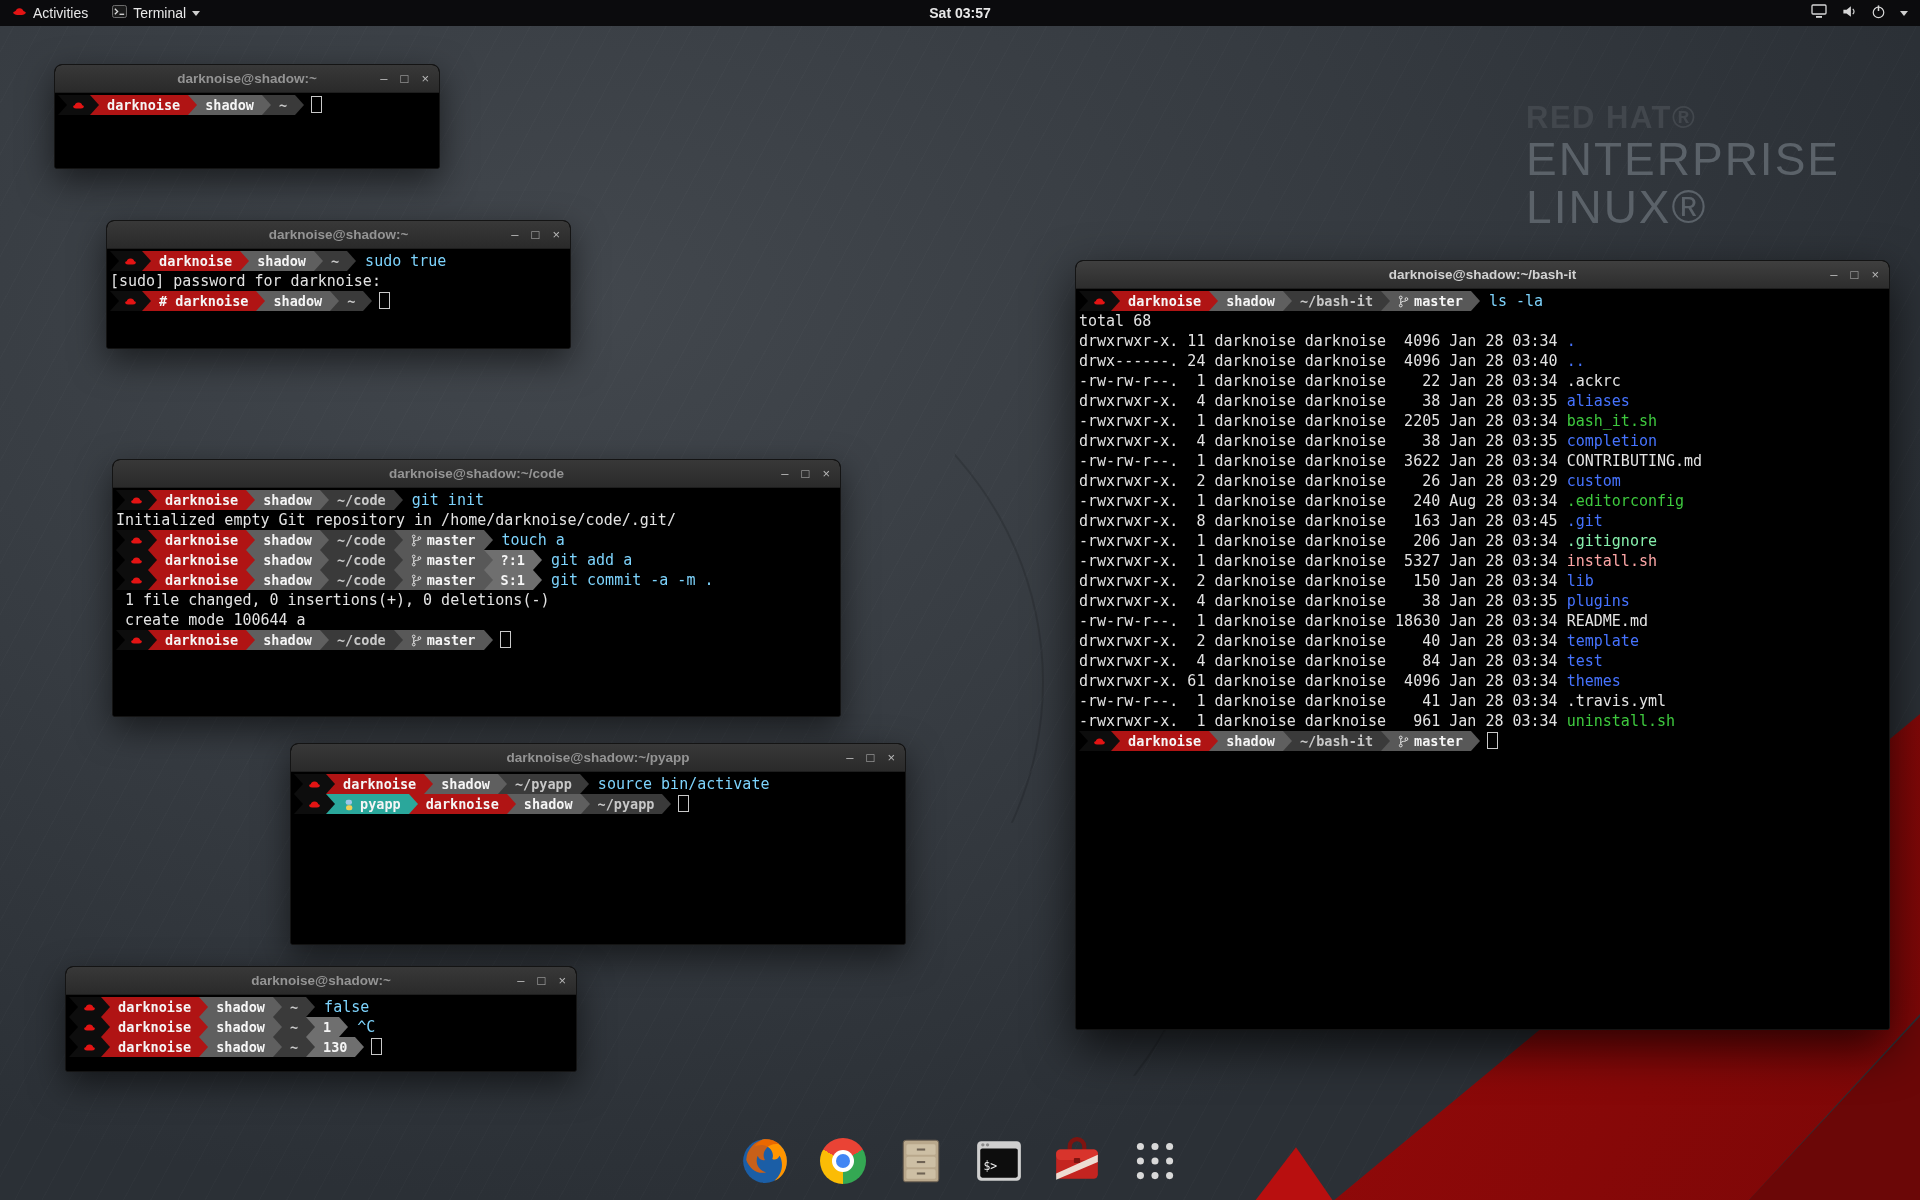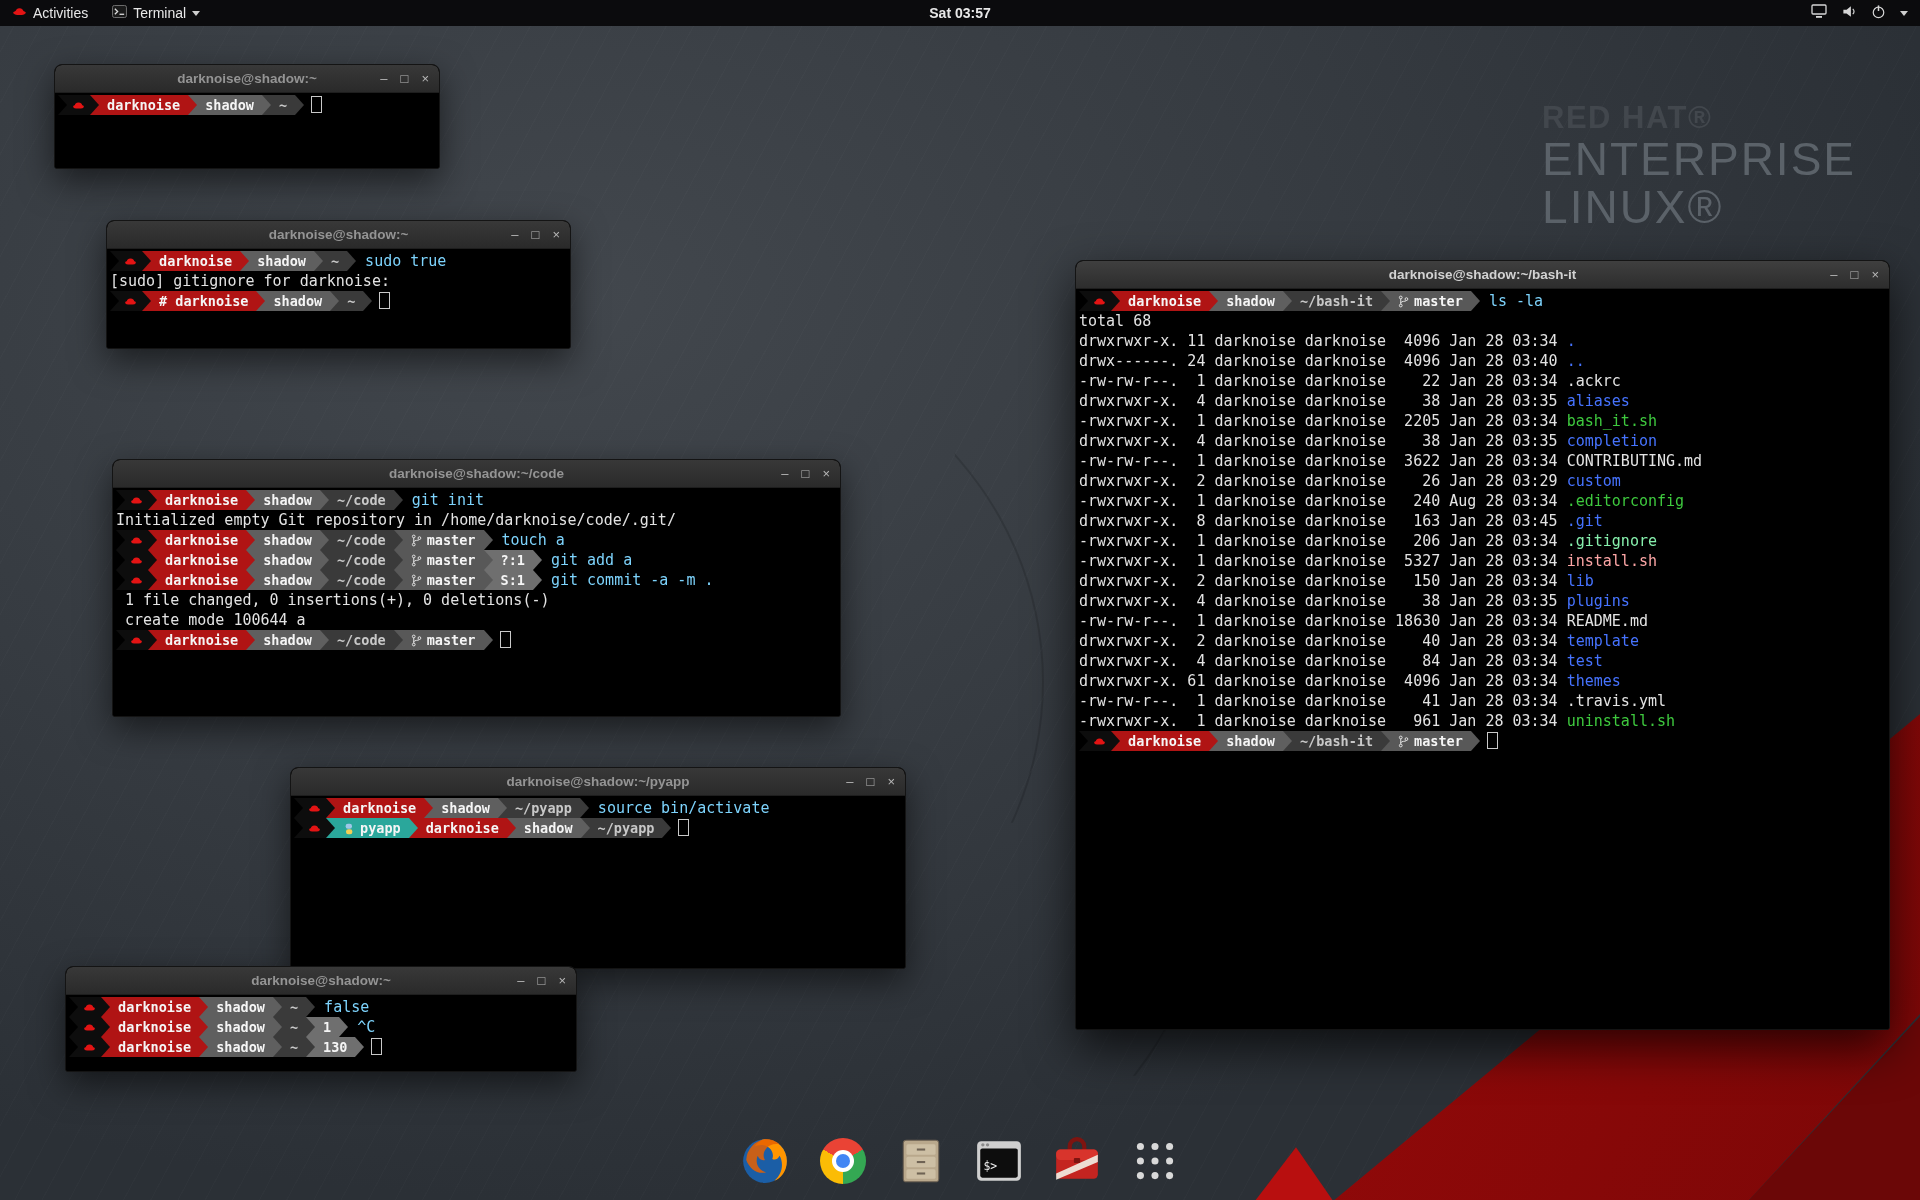--- a/index.html
+++ b/index.html
@@ -11,21 +11,21 @@
       radial-gradient(1400px 900px at 30% 25%, #42474d 0%, #363b41 55%, #2b3036 100%);}
   .red-band{position:absolute;inset:0;z-index:1;pointer-events:none;}
   #red-band-main{background:linear-gradient(115deg,#d61212 0%,#a60b0b 45%,#7c0707 100%);
     clip-path:polygon(100% 59.5%, 100% 84.5%, 91.1% 100%, 69.5% 100%);}
   #red-band-corner{background:#6b0707;clip-path:polygon(100% 84.7%, 100% 100%, 91.1% 100%);}
   #red-band-sliver{background:#b80f0f;clip-path:polygon(65.4% 100%, 69.4% 100%, 67.5% 95.6%);}
   .bg-arc{position:absolute;border-radius:50%;border:2px solid rgba(0,0,0,.14);z-index:1;pointer-events:none;}
   #arc1{left:460px;top:400px;width:760px;height:820px;clip-path:inset(0 0 18% 82%);}
   #arc2{left:300px;top:330px;width:740px;height:700px;clip-path:inset(2% 0 30% 88%);}
   
-  #branding{position:absolute;right:64px;top:100px;z-index:2;user-select:none;}
+  #branding{position:absolute;right:80px;top:100px;z-index:2;user-select:none;}
   #branding .rh{font-size:31px;font-weight:bold;letter-spacing:1.5px;color:#42474d;}
   #branding .ent{font-size:46px;font-weight:300;letter-spacing:2px;color:#5b6269;line-height:1.04;}
   
   #topbar{position:absolute;top:0;left:0;right:0;height:26px;background:#0b0b0d;z-index:100;
     display:flex;align-items:center;color:#e8e8e8;font-size:14px;}
   .tb-item{display:flex;align-items:center;gap:6px;padding:0 12px;height:100%;cursor:default;}
   #tb-clock{position:absolute;left:50%;transform:translateX(-50%);font-weight:bold;}
   #tb-right{margin-left:auto;display:flex;align-items:center;gap:14px;padding-right:12px;height:100%;}
   .chev{width:0;height:0;border-left:4px solid transparent;border-right:4px solid transparent;border-top:5px solid #cfcfcf;}
   
@@ -46,21 +46,21 @@
   .seg svg{vertical-align:-2px;margin-right:5px;}
   .seg.chip svg{margin-right:0;}
   .arr{display:inline-block;vertical-align:top;width:0;height:0;
     border-top:10px solid transparent;border-bottom:10px solid transparent;border-left:9px solid transparent;}
   .cmd{font-size:15px;color:#7dd3fc;}
   .cursor{display:inline-block;vertical-align:middle;width:9px;height:15px;border:1px solid #c9c9c9;margin-left:7px;margin-top:-3px;}
   
   #w1{left:54px;top:64px;width:384px;height:103px;}
   #w2{left:106px;top:220px;width:463px;height:127px;}
   #w3{left:112px;top:459px;width:727px;height:256px;}
-  #w4{left:290px;top:743px;width:614px;height:200px;margin-top:24px;}
+  #w4{left:290px;top:743px;width:614px;height:200px;}
   #w5{left:65px;top:966px;width:510px;height:104px;}
   #w6{left:1075px;top:260px;width:813px;height:768px;}
   
   #dock{position:absolute;left:50%;bottom:14px;transform:translateX(-50%);z-index:60;
     display:flex;gap:28px;align-items:center;}
   .dicon{width:50px;height:50px;position:relative;cursor:pointer;}
   .chrome-outer{width:46px;height:46px;margin:2px;border-radius:50%;position:relative;
     background:conic-gradient(from -60deg,#ea4335 0 120deg,#34a853 120deg 240deg,#fbbc05 240deg 360deg);}
   .chrome-inner{position:absolute;left:50%;top:50%;width:22px;height:22px;margin:-11px 0 0 -11px;border-radius:50%;background:#fff;}
   .chrome-inner::after{content:"";position:absolute;left:50%;top:50%;width:14px;height:14px;margin:-7px 0 0 -7px;border-radius:50%;background:#4285f4;}
@@ -150,21 +150,21 @@
       <span class="wbtn">–</span>
       <span class="wbtn">□</span>
       <span class="wbtn">×</span>
     </span>
   </div>
   <div class="tbody">
       <div class="tline"><span class="arr" style="border-left-color: rgb(0, 0, 0); background-color: rgb(13, 13, 13);"></span><span class="seg chip" style="background-color: rgb(13, 13, 13); color: rgb(245, 245, 245);"><svg width="13" height="13" viewBox="0 0 16 16">
             <path d="M3.4 9a4.6 4.6 0 0 1 9.2 0z" fill="#e31414"></path>
             <ellipse cx="8" cy="9.4" rx="6.6" ry="2.3" fill="#e31414"></ellipse>
           </svg></span><span class="arr" style="border-left-color: rgb(13, 13, 13); background-color: rgb(176, 20, 20);"></span><span class="seg" style="background-color: rgb(176, 20, 20); color: rgb(245, 245, 245);">darknoise</span><span class="arr" style="border-left-color: rgb(176, 20, 20); background-color: rgb(95, 95, 95);"></span><span class="seg" style="background-color: rgb(95, 95, 95); color: rgb(245, 245, 245);">shadow</span><span class="arr" style="border-left-color: rgb(95, 95, 95); background-color: rgb(58, 58, 58);"></span><span class="seg" style="background-color: rgb(58, 58, 58); color: rgb(200, 200, 200);">~</span><span class="arr" style="border-left-color: rgb(58, 58, 58);"></span><span class="cmd"> sudo true</span></div>
-      <div class="tline"><span>[sudo] gitignore for darknoise:</span></div>
+      <div class="tline"><span>[sudo] password for darknoise:</span></div>
       <div class="tline"><span class="arr" style="border-left-color: rgb(0, 0, 0); background-color: rgb(13, 13, 13);"></span><span class="seg chip" style="background-color: rgb(13, 13, 13); color: rgb(245, 245, 245);"><svg width="13" height="13" viewBox="0 0 16 16">
             <path d="M3.4 9a4.6 4.6 0 0 1 9.2 0z" fill="#e31414"></path>
             <ellipse cx="8" cy="9.4" rx="6.6" ry="2.3" fill="#e31414"></ellipse>
           </svg></span><span class="arr" style="border-left-color: rgb(13, 13, 13); background-color: rgb(176, 20, 20);"></span><span class="seg" style="background-color: rgb(176, 20, 20); color: rgb(245, 245, 245);"># darknoise</span><span class="arr" style="border-left-color: rgb(176, 20, 20); background-color: rgb(95, 95, 95);"></span><span class="seg" style="background-color: rgb(95, 95, 95); color: rgb(245, 245, 245);">shadow</span><span class="arr" style="border-left-color: rgb(95, 95, 95); background-color: rgb(58, 58, 58);"></span><span class="seg" style="background-color: rgb(58, 58, 58); color: rgb(200, 200, 200);">~</span><span class="arr" style="border-left-color: rgb(58, 58, 58);"></span><span class="cursor"></span></div>
     </div>
 </div>
 
 <div class="window inactive" id="w3">
   <div class="titlebar">
     <span>darknoise@shadow:~/code</span>

